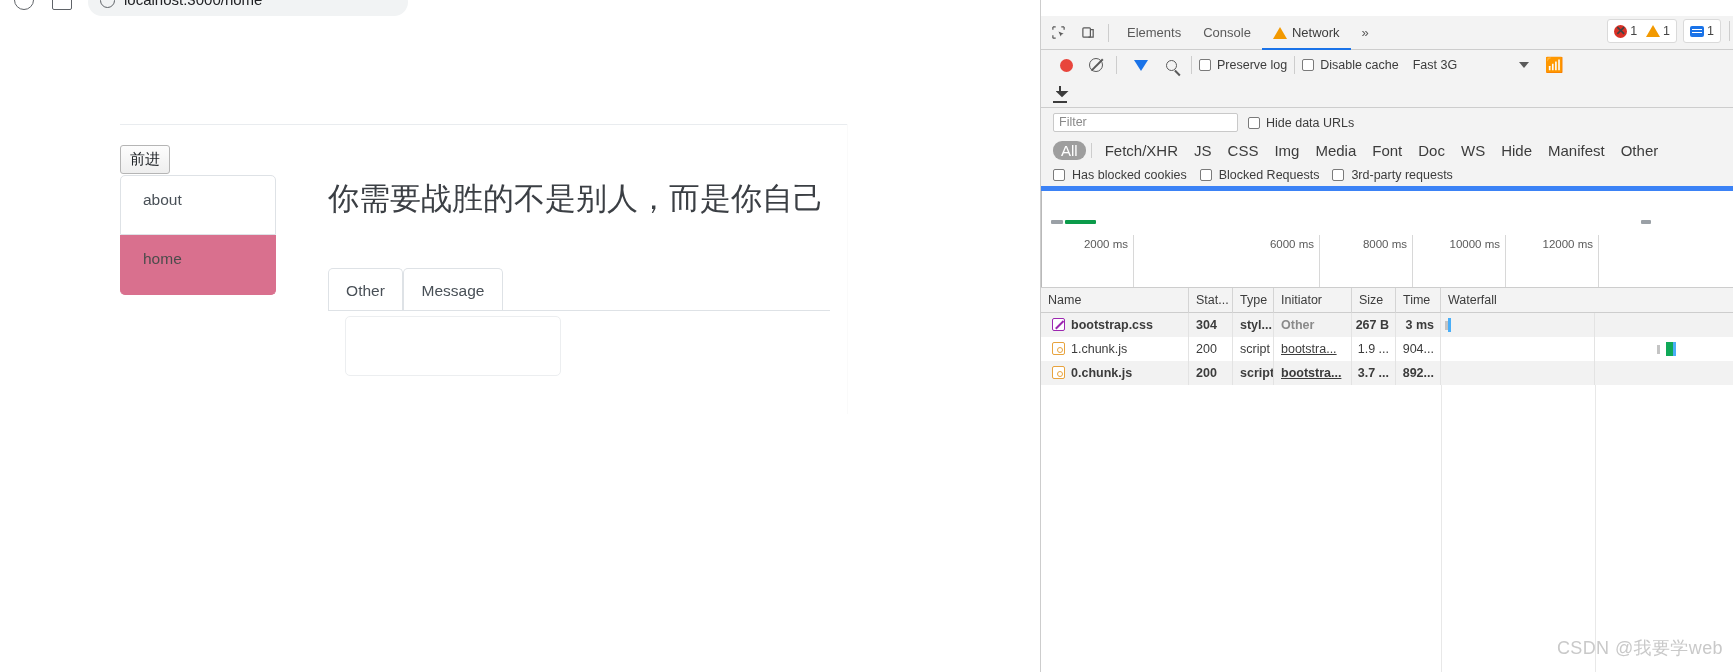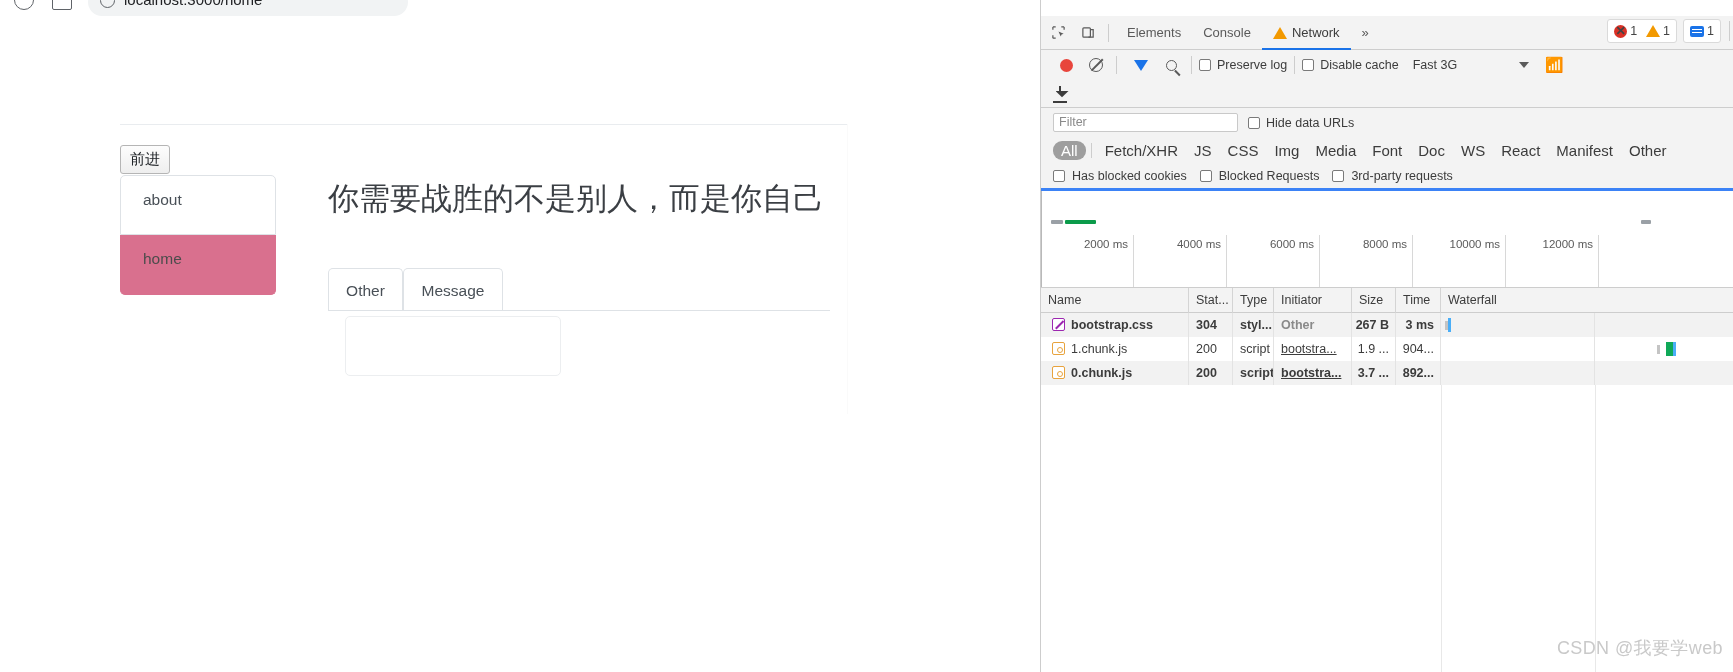--- a/index.html
+++ b/index.html
@@ -222,21 +222,21 @@
     background:#f3f3f3;
     display:flex; align-items:center; padding-left:12px;
   }
   .type-chip { font-size:15px; color:#3c3c3c; padding:1px 8px; border-radius:9px; white-space:nowrap; }
   .type-chip.sel { background:#9e9e9e; color:#fff; }
   .type-sep { width:1px; height:15px; background:#cdcdcd; margin:0 5px; }
 
   
   #dt-blockedrow {
     position:absolute; left:0; top:164px; width:693px; height:27px;
-    background:#f3f3f3; border-bottom:3px solid #3b82f6;
+    background:#f3f3f3; border-bottom:5px solid #3b82f6;
     display:flex; align-items:center; padding-left:12px; gap:7px;
   }
 
   
   #dt-overview {
     position:absolute; left:0; top:191px; width:693px; height:97px;
     background:#ffffff; border-bottom:1px solid #cdcdcd; overflow:hidden;
   }
   .tl-cell {
     position:absolute; top:0; height:97px;
@@ -412,41 +412,38 @@
     <span class="type-chip sel">All</span>
     <span class="type-sep"></span>
     <span class="type-chip">Fetch/XHR</span>
     <span class="type-chip">JS</span>
     <span class="type-chip">CSS</span>
     <span class="type-chip">Img</span>
     <span class="type-chip">Media</span>
     <span class="type-chip">Font</span>
     <span class="type-chip">Doc</span>
     <span class="type-chip">WS</span>
-    <span class="type-chip">React</span>
+    <span class="type-chip">Hide</span>
     <span class="type-chip">Manifest</span>
     <span class="type-chip">Other</span>
   </div>
 
   <div id="dt-blockedrow">
     <span class="cb"></span>
     <span class="tool-lbl">Has blocked cookies</span>
     <span class="cb" style="margin-left:6px"></span>
     <span class="tool-lbl">Blocked Requests</span>
     <span class="cb" style="margin-left:6px"></span>
     <span class="tool-lbl">3rd-party requests</span>
   </div>
 
   <div id="dt-overview">
     <div id="ov-left-rule"></div>
     <div class="tl-cell" style="left:0px;width:93px;">
         <span class="tl-lbl">2000 ms</span>
-      </div>
-    <div class="tl-cell" style="left:93px;width:93px;">
-        <span class="tl-lbl">4000 ms</span>
       </div>
     <div class="tl-cell" style="left:186px;width:93px;">
         <span class="tl-lbl">6000 ms</span>
       </div>
     <div class="tl-cell" style="left:279px;width:93px;">
         <span class="tl-lbl">8000 ms</span>
       </div>
     <div class="tl-cell" style="left:372px;width:93px;">
         <span class="tl-lbl">10000 ms</span>
       </div>

